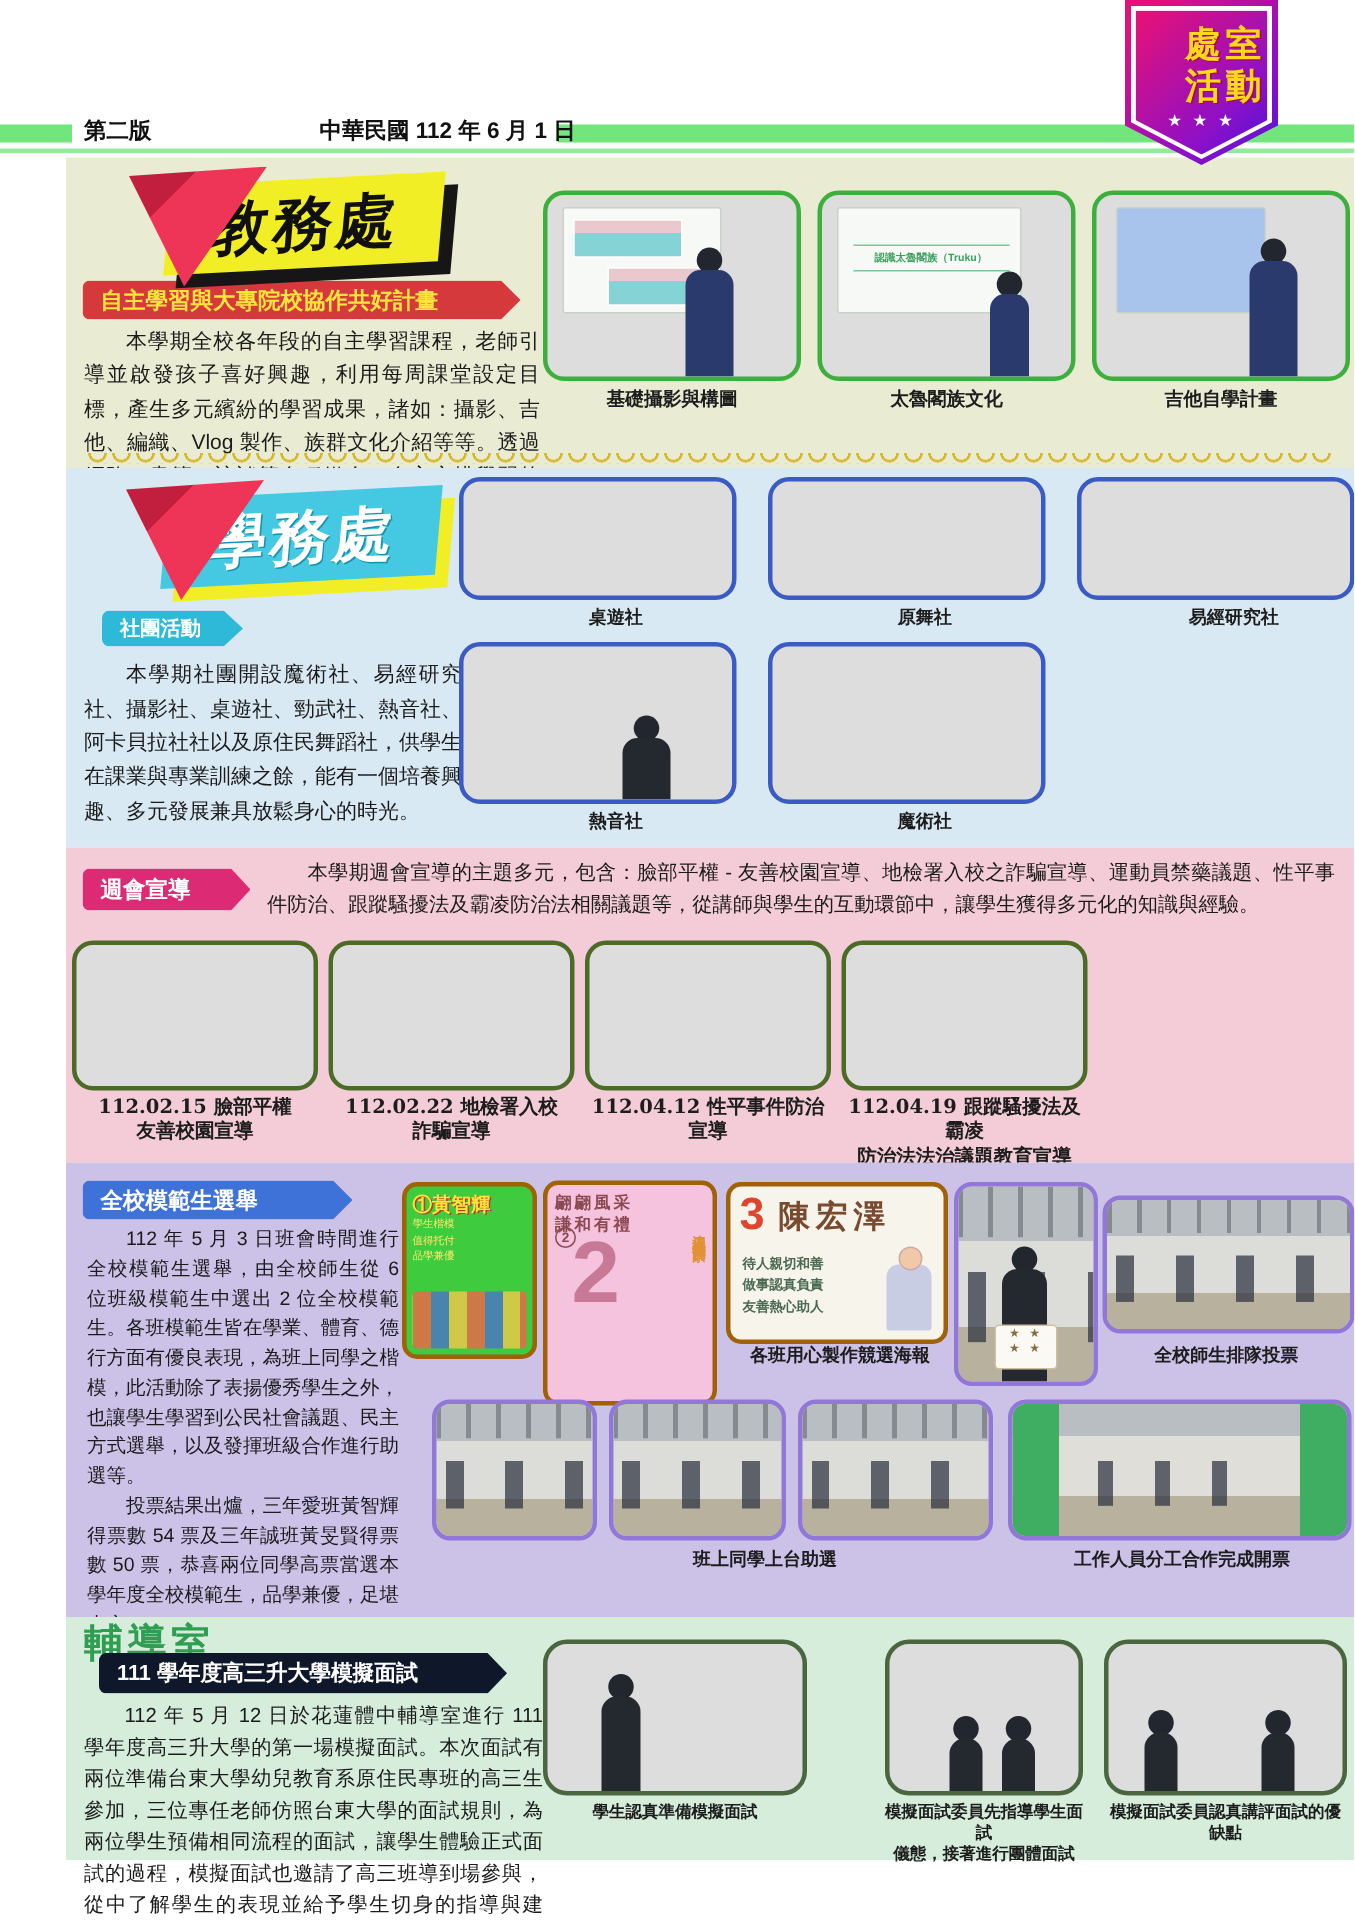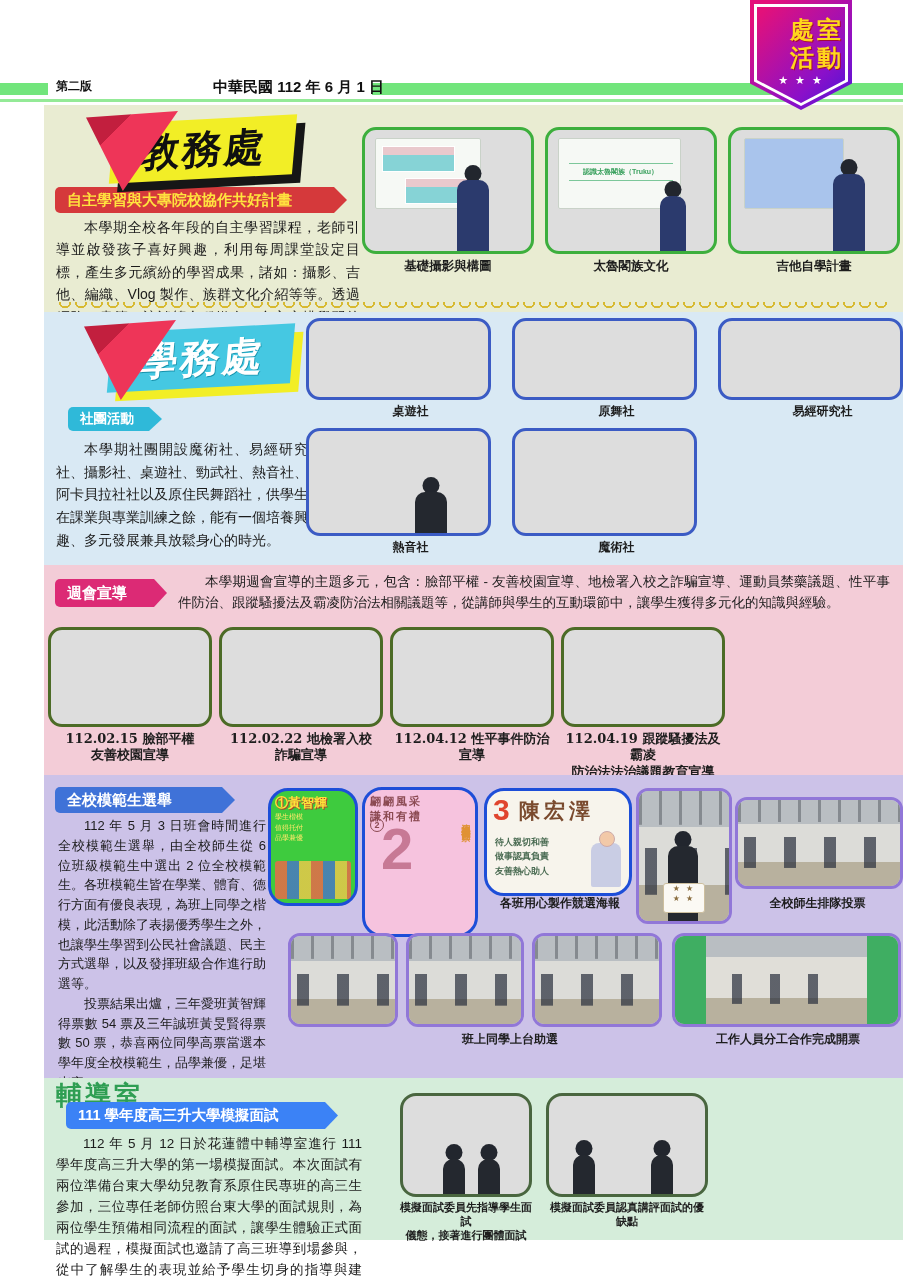--- a/index.html
+++ b/index.html
@@ -5,21 +5,21 @@
   * { margin:0; padding:0; box-sizing:border-box; }
   html,body { background:#ffffff; }
   body { font-family:"Liberation Sans", sans-serif; }
   .page { position:relative; width:903px; height:1280px; background:#ffffff; overflow:hidden; }
 
   
   .stripe { position:absolute; height:12px; background:#72e57c; }
   .stripe-a { left:0; top:83px; width:48px; }
   .stripe-b { left:372px; top:83px; width:531px; }
   .thinline { position:absolute; left:0; top:99px; width:903px; height:3px; background:#94ea97; }
-  .edition { position:absolute; left:56px; top:78px; font-size:12px; font-weight:700; color:#111; }
+  .edition { position:absolute; left:56px; top:78px; font-size:15px; font-weight:700; color:#111; }
   .dateline { position:absolute; left:213px; top:78px; font-size:15px; font-weight:700; color:#111; }
 
   .ribbon { position:absolute; left:750px; top:0; width:102px; height:110px; z-index:9; }
   .ribbon .layer { position:absolute; clip-path:polygon(0 0,100% 0,100% 76%,50% 100%,0 76%); }
   .ribbon .l1 { inset:0; background:linear-gradient(135deg,#e3117a 10%,#8a10c9 70%,#4f14d6); }
   .ribbon .l2 { inset:4px; background:#ffffff; }
   .ribbon .l3 { inset:7px; background:linear-gradient(135deg,#e3117a 5%,#8a10c9 72%,#4f14d6); }
   .ribbon .txt { position:absolute; left:0; right:0; top:16px; text-align:center; font-size:24px; line-height:1.15; font-weight:900; color:#ffd71c; text-shadow:1px 1px 0 #a30b36; letter-spacing:3px;padding-left:32px; }
   .ribbon .stars { position:absolute; left:0; right:0; top:74px; text-align:center; color:#fff; font-size:11px; letter-spacing:2px; }
 
@@ -106,21 +106,21 @@
 
   
   .sec3 .arrow { left:11px; top:14px; width:112px; height:28px; background:#dc2a75; font-size:15px; }
   .sec3 .body { left:134px; top:7px; width:712px; font-size:13.5px; line-height:1.55; }
   .row3 { position:absolute; left:4px; top:62px; display:flex; gap:7px; }
   .row3 .shot { width:164px; --bd:#4c6b26; } .row3 .img { height:100px; } .row3 .cap { font-size:13px; }
 
   
   .sec4 .arrow { left:11px; top:12px; width:180px; height:26px; background:#3f72d8; font-size:15px; }
   .sec4 .body { left:14px; top:41px; width:208px; font-size:13px; line-height:1.52; }
-  .poster { position:absolute; border:3px solid #1d4ed8; border-radius:20px; overflow:hidden; }
+  .poster { position:absolute; border:3px solid #a16207; border-radius:10px; overflow:hidden; }
   .p-green { left:224px; top:13px; width:90px; height:118px; background:#3ecb3e; padding:3px 4px; }
   .p-green .hdr { font-size:13px; font-weight:900; color:#ffe23a; text-shadow:1px 1px 0 #b93c2b; }
   .p-green .small { font-size:7px; color:#ffe86a; line-height:1.5; }
   .p-green .strip { position:absolute; left:4px; right:4px; bottom:4px; height:38px; border-radius:3px;
       background:repeating-linear-gradient(90deg,#e86a4a 0 12px,#4a78c2 12px 24px,#e8c84a 24px 36px); opacity:.85; }
   .p-pink { left:318px; top:12px; width:116px; height:150px; background:#f6c3de; padding:4px 5px; }
   .p-pink .hl { font-size:11px; font-weight:900; color:#8b4a52; letter-spacing:2px; }
   .p-pink .side { position:absolute; right:3px; top:26px; writing-mode:vertical-rl; font-size:9px; font-weight:700; color:#e09235; letter-spacing:1px; }
   .p-pink .big2 { position:absolute; left:16px; top:30px; font-size:58px; font-weight:900; color:rgba(160,60,90,.55); line-height:1; }
   .p-pink .num { position:absolute; left:5px; top:28px; width:14px; height:14px; border-radius:50%; border:1.5px solid #8b4a52; color:#8b4a52; font-size:9px; font-weight:900; text-align:center; line-height:12px; }
@@ -128,21 +128,21 @@
   .p-white .n3 { position:absolute; left:6px; top:2px; font-size:30px; font-weight:900; color:#e0442e; }
   .p-white .nm { position:absolute; left:32px; top:6px; font-size:21px; font-weight:900; color:#7a4a2e; letter-spacing:4px; }
   .p-white .traits { position:absolute; left:8px; top:44px; font-size:9px; color:#4a6b52; font-weight:700; white-space:pre-line; line-height:1.6; }
   .p-white .doodle { position:absolute; right:8px; bottom:6px; width:30px; height:44px; border-radius:8px 8px 2px 2px; background:#c9cde4; }
   .p-white .doodle::before { content:""; position:absolute; top:-12px; left:8px; width:14px; height:14px; border-radius:50%; background:#f2c9a8; border:1px solid #caa; }
   .ph4 { position:absolute; border:3px solid #9177d8; border-radius:12px; overflow:hidden; }
   .cap4 { position:absolute; font-family:"DejaVu Serif", serif; font-weight:700; font-size:12px; color:#1d1d1d; text-align:center; white-space:pre-line; }
 
   
   .sec5 .title5 { position:absolute; left:12px; top:0px; font-size:26px; font-weight:900; color:#2f9e53; letter-spacing:3px; }
-  .sec5 .arrow { left:22px; top:24px; width:272px; height:27px; background:#3b82f6; font-size:14.5px; }
+  .sec5 .arrow { left:22px; top:24px; width:272px; height:27px; background:#0f172a; font-size:14.5px; }
   .sec5 .body { left:12px; top:56px; width:306px; font-size:13.5px; line-height:1.55; }
   .row5 { position:absolute; left:318px; top:15px; display:flex; gap:14px; }
   .row5 .shot { --bd:#49663f; } .row5 .img { height:104px; border-radius:16px; } .row5 .cap { font-size:11px; }
 </style>
 </head>
 <body>
 
 <div class="page">
 
   <div class="stripe stripe-a"></div>
@@ -331,20 +331,26 @@
   </section>
 
   <section class="sec sec5">
     <div class="title5">輔導室</div>
     <div class="arrow">111 學年度高三升大學模擬面試</div>
     <div class="body">
         <p>112 年 5 月 12 日於花蓮體中輔導室進行 111 學年度高三升大學的第一場模擬面試。本次面試有兩位準備台東大學幼兒教育系原住民專班的高三生參加，三位專任老師仿照台東大學的面試規則，為兩位學生預備相同流程的面試，讓學生體驗正式面試的過程，模擬面試也邀請了高三班導到場參與，從中了解學生的表現並給予學生切身的指導與建議。</p>
       </div>
 
     <div class="row5">
+      <figure class="shot" style="width:176px;">
+        <div class="img pc-room">
+          <div class="person dark" style="left:20%;height:78px;width:30px;"></div>
+        </div>
+        <figcaption class="cap">學生認真準備模擬面試</figcaption>
+      </figure>
       <figure class="shot" style="width:170px;padding-left:38px;">
         <div class="img pc-room">
           <div class="person dark" style="left:30%;height:50px;width:26px;"></div>
           <div class="person dark" style="left:58%;height:50px;width:26px;"></div>
         </div>
         <figcaption class="cap">模擬面試委員先指導學生面試
 儀態，接著進行團體面試</figcaption>
       </figure>
       <figure class="shot" style="width:162px;">
         <div class="img pc-room">

